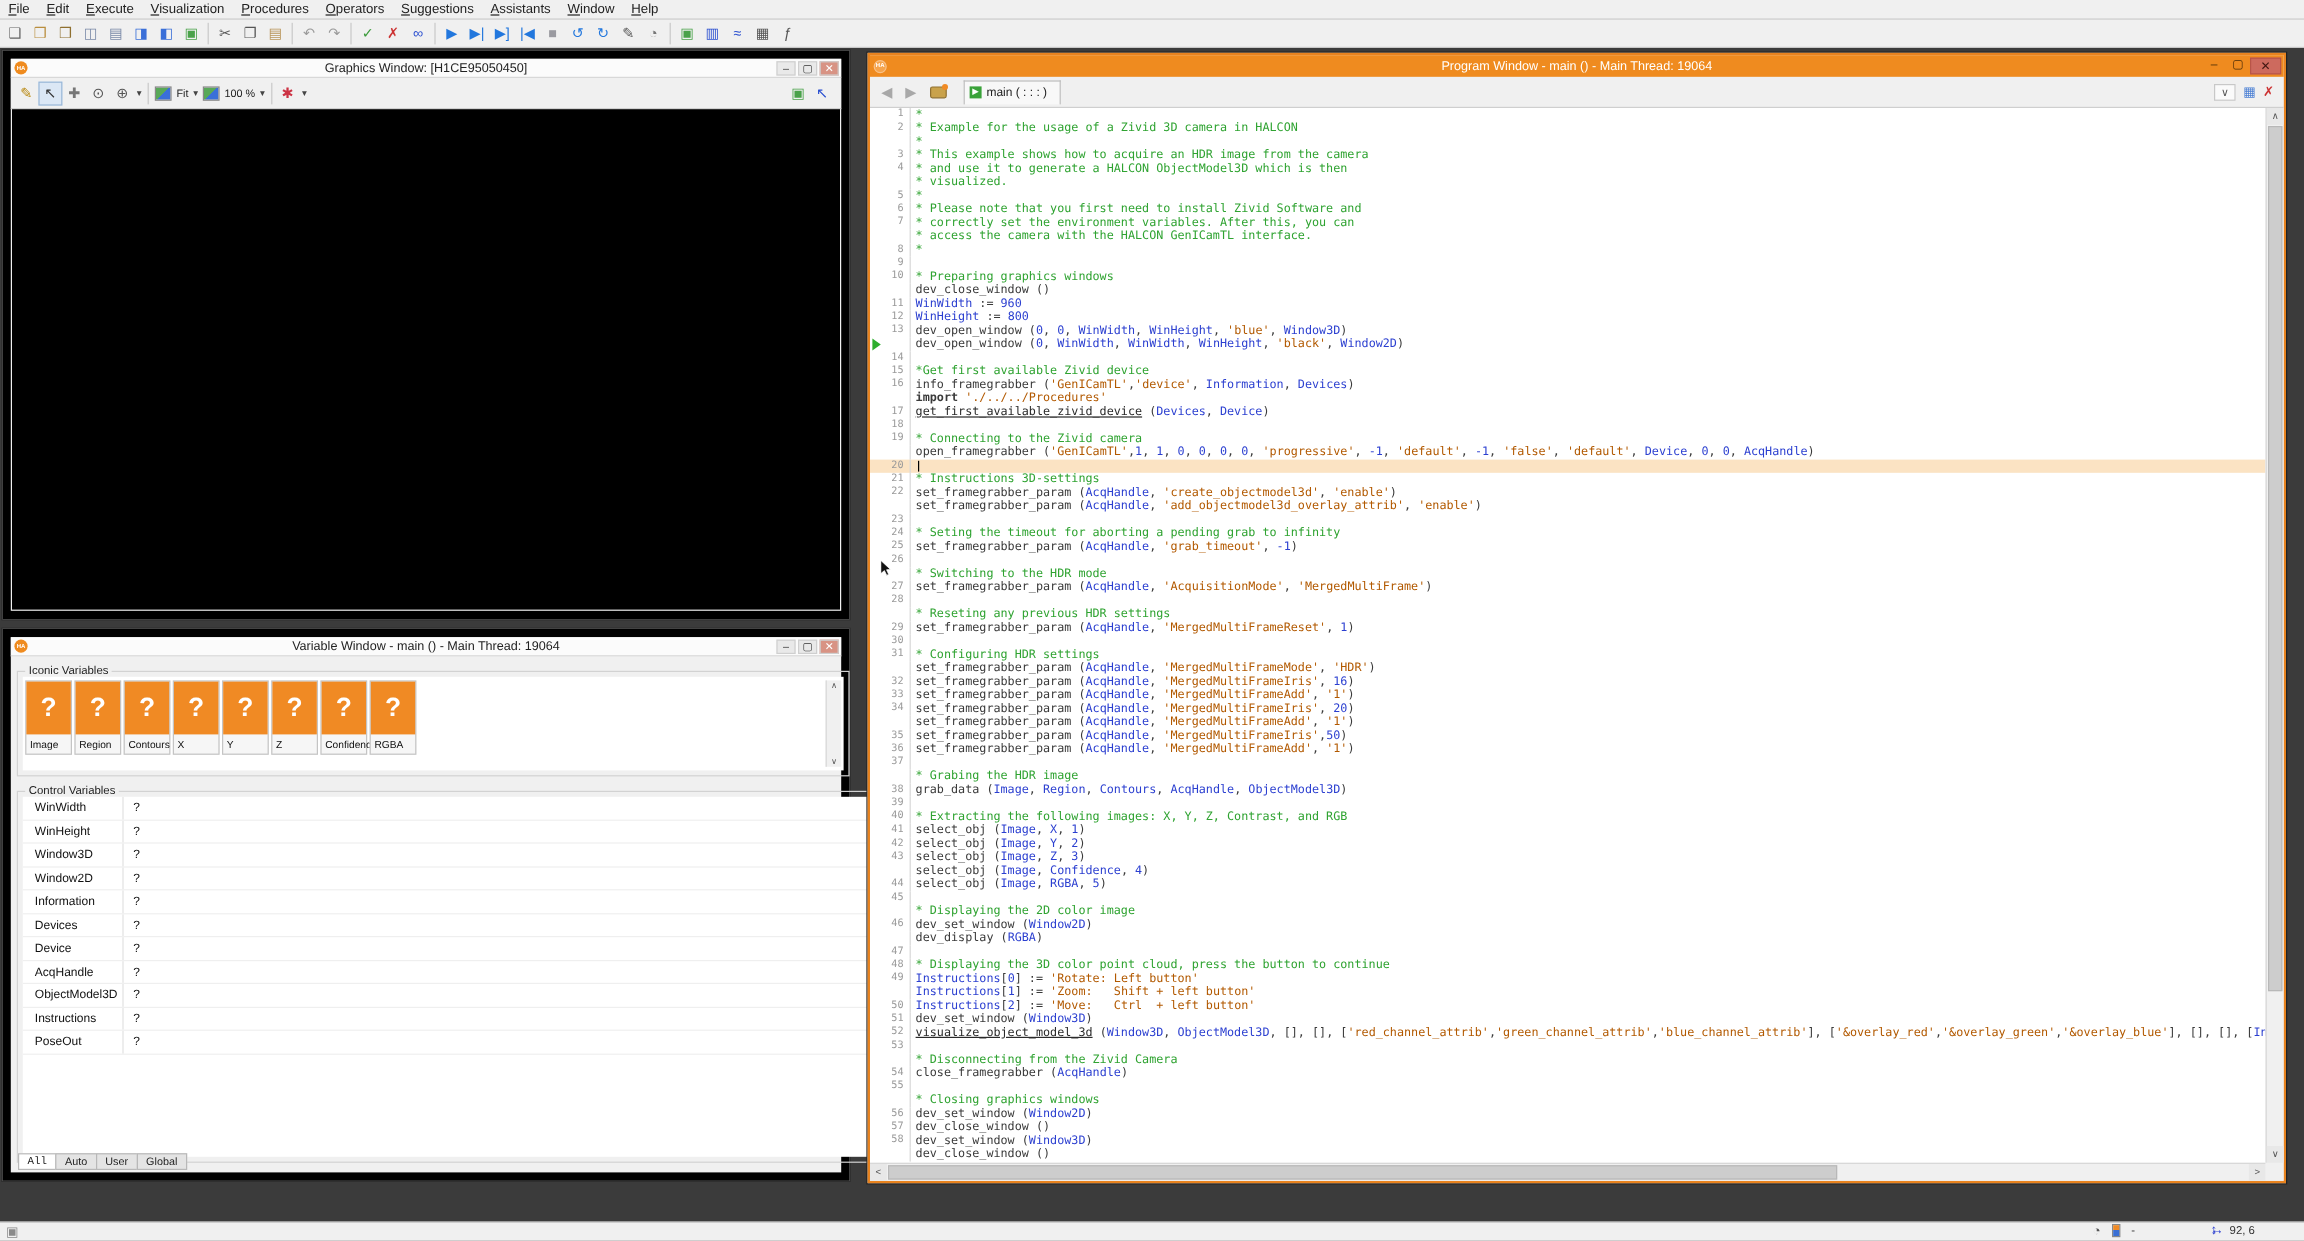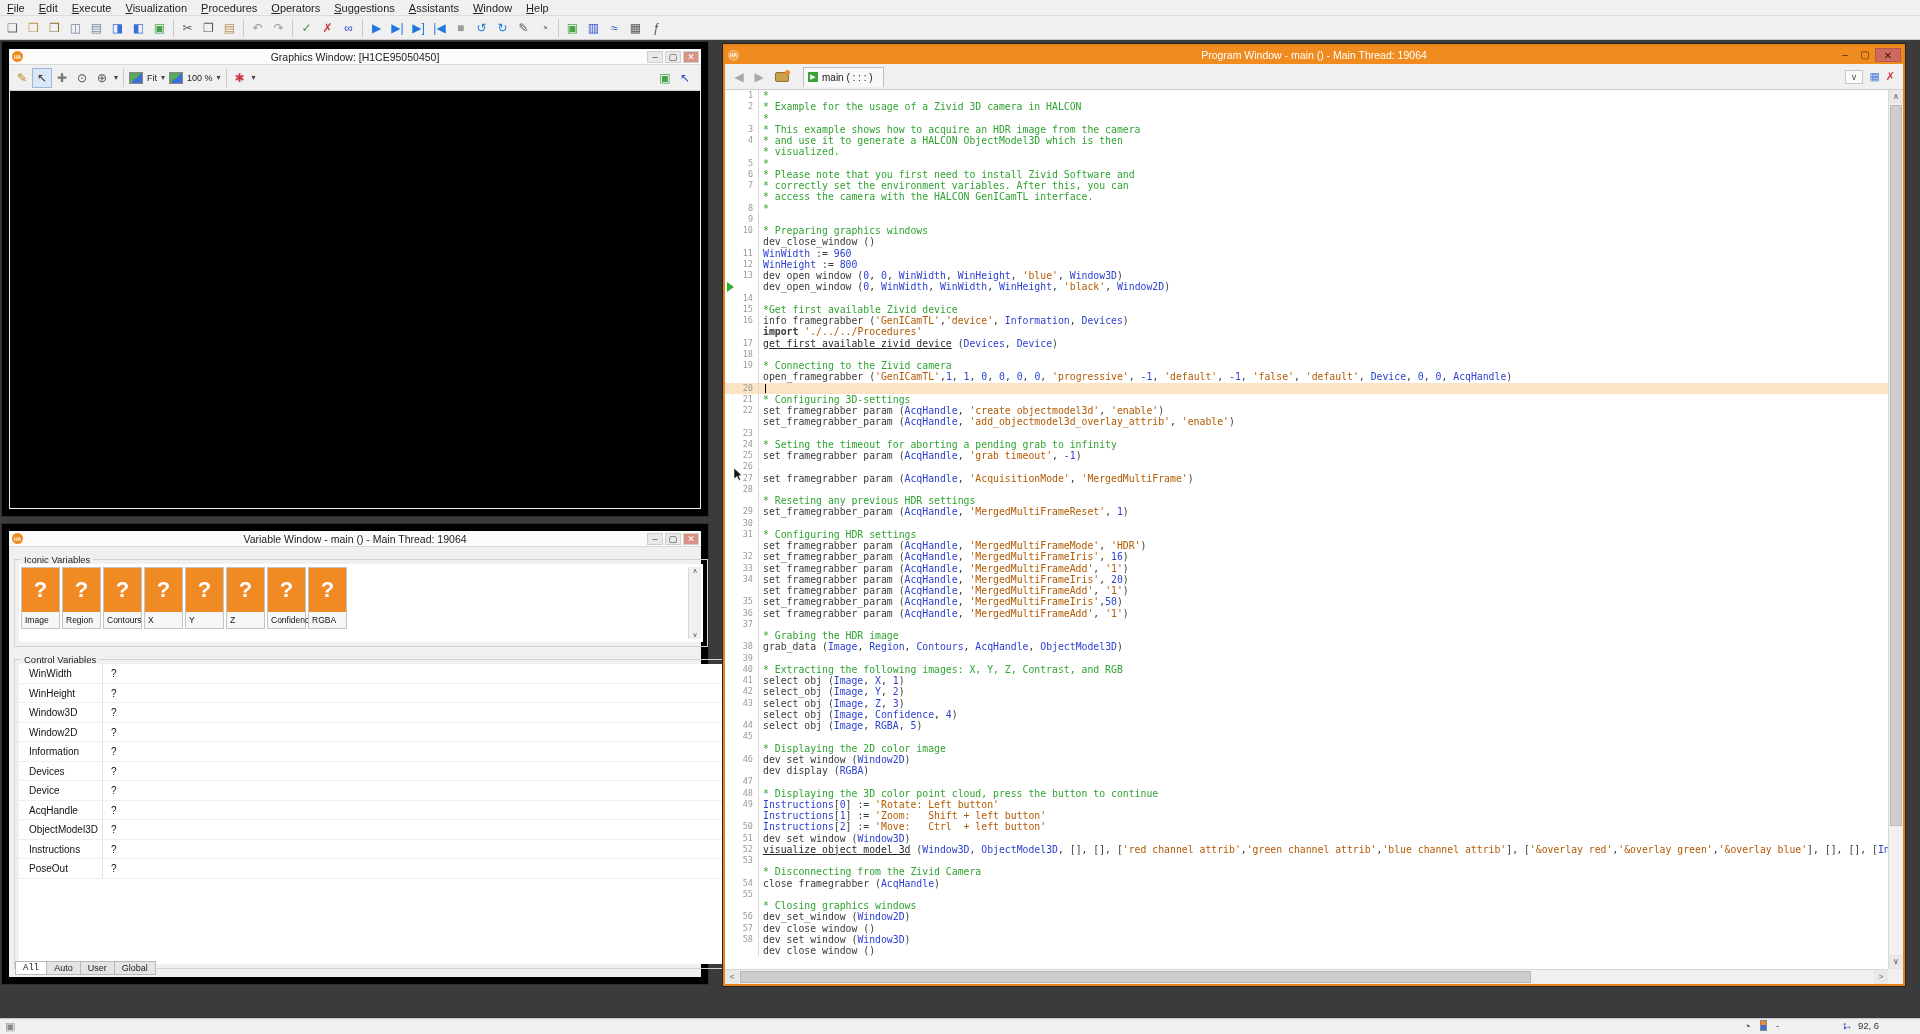--- a/index.html
+++ b/index.html
@@ -387,29 +387,30 @@
       <div class="crow"><span class="gut"></span><span class="ctx">dev_open_window (<span class="tk-v">0</span>, <span class="tk-v">WinWidth</span>, <span class="tk-v">WinWidth</span>, <span class="tk-v">WinHeight</span>, <span class="tk-s">'black'</span>, <span class="tk-v">Window2D</span>)</span><span class="pc-arrow"></span></div>
       <div class="crow"><span class="gut">14</span><span class="ctx"></span></div>
       <div class="crow"><span class="gut">15</span><span class="ctx"><span class="tk-c">*Get first available Zivid device</span></span></div>
       <div class="crow"><span class="gut">16</span><span class="ctx">info_framegrabber (<span class="tk-s">'GenICamTL'</span>,<span class="tk-s">'device'</span>, <span class="tk-v">Information</span>, <span class="tk-v">Devices</span>)</span></div>
       <div class="crow"><span class="gut"></span><span class="ctx"><b>import</b> <span class="tk-s">'./../../Procedures'</span></span></div>
       <div class="crow"><span class="gut">17</span><span class="ctx"><span class="tk-p">get_first_available_zivid_device</span> (<span class="tk-v">Devices</span>, <span class="tk-v">Device</span>)</span></div>
       <div class="crow"><span class="gut">18</span><span class="ctx"></span></div>
       <div class="crow"><span class="gut">19</span><span class="ctx"><span class="tk-c">* Connecting to the Zivid camera</span></span></div>
       <div class="crow"><span class="gut"></span><span class="ctx">open_framegrabber (<span class="tk-s">'GenICamTL'</span>,<span class="tk-v">1</span>, <span class="tk-v">1</span>, <span class="tk-v">0</span>, <span class="tk-v">0</span>, <span class="tk-v">0</span>, <span class="tk-v">0</span>, <span class="tk-s">'progressive'</span>, <span class="tk-v">-1</span>, <span class="tk-s">'default'</span>, <span class="tk-v">-1</span>, <span class="tk-s">'false'</span>, <span class="tk-s">'default'</span>, <span class="tk-v">Device</span>, <span class="tk-v">0</span>, <span class="tk-v">0</span>, <span class="tk-v">AcqHandle</span>)</span></div>
       <div class="crow caret-row"><span class="gut">20</span><span class="ctx"></span></div>
-      <div class="crow"><span class="gut">21</span><span class="ctx"><span class="tk-c">* Configuring 3D-settings</span></span></div>
+      <div class="crow"><span class="gut">21</span><span class="ctx"><span class="tk-c">* Instructions 3D-settings</span></span></div>
       <div class="crow"><span class="gut">22</span><span class="ctx">set_framegrabber_param (<span class="tk-v">AcqHandle</span>, <span class="tk-s">'create_objectmodel3d'</span>, <span class="tk-s">'enable'</span>)</span></div>
       <div class="crow"><span class="gut"></span><span class="ctx">set_framegrabber_param (<span class="tk-v">AcqHandle</span>, <span class="tk-s">'add_objectmodel3d_overlay_attrib'</span>, <span class="tk-s">'enable'</span>)</span></div>
       <div class="crow"><span class="gut">23</span><span class="ctx"></span></div>
       <div class="crow"><span class="gut">24</span><span class="ctx"><span class="tk-c">* Seting the timeout for aborting a pending grab to infinity</span></span></div>
       <div class="crow"><span class="gut">25</span><span class="ctx">set_framegrabber_param (<span class="tk-v">AcqHandle</span>, <span class="tk-s">'grab_timeout'</span>, <span class="tk-v">-1</span>)</span></div>
       <div class="crow"><span class="gut">26</span><span class="ctx"></span><span class="mouse-cursor"><svg width="9" height="13" viewBox="0 0 9 13">
             <polygon points="0,0 0,11 3,8.5 5,12.5 6.5,11.5 4.8,7.8 8,7.5" fill="#111" stroke="#fff" stroke-width="0.6"></polygon>
           </svg></span></div>
+      <div class="crow"><span class="gut"></span><span class="ctx"><span class="tk-c">* Switching to the HDR mode</span></span></div>
       <div class="crow"><span class="gut">27</span><span class="ctx">set_framegrabber_param (<span class="tk-v">AcqHandle</span>, <span class="tk-s">'AcquisitionMode'</span>, <span class="tk-s">'MergedMultiFrame'</span>)</span></div>
       <div class="crow"><span class="gut">28</span><span class="ctx"></span></div>
       <div class="crow"><span class="gut"></span><span class="ctx"><span class="tk-c">* Reseting any previous HDR settings</span></span></div>
       <div class="crow"><span class="gut">29</span><span class="ctx">set_framegrabber_param (<span class="tk-v">AcqHandle</span>, <span class="tk-s">'MergedMultiFrameReset'</span>, <span class="tk-v">1</span>)</span></div>
       <div class="crow"><span class="gut">30</span><span class="ctx"></span></div>
       <div class="crow"><span class="gut">31</span><span class="ctx"><span class="tk-c">* Configuring HDR settings</span></span></div>
       <div class="crow"><span class="gut"></span><span class="ctx">set_framegrabber_param (<span class="tk-v">AcqHandle</span>, <span class="tk-s">'MergedMultiFrameMode'</span>, <span class="tk-s">'HDR'</span>)</span></div>
       <div class="crow"><span class="gut">32</span><span class="ctx">set_framegrabber_param (<span class="tk-v">AcqHandle</span>, <span class="tk-s">'MergedMultiFrameIris'</span>, <span class="tk-v">16</span>)</span></div>
       <div class="crow"><span class="gut">33</span><span class="ctx">set_framegrabber_param (<span class="tk-v">AcqHandle</span>, <span class="tk-s">'MergedMultiFrameAdd'</span>, <span class="tk-s">'1'</span>)</span></div>
       <div class="crow"><span class="gut">34</span><span class="ctx">set_framegrabber_param (<span class="tk-v">AcqHandle</span>, <span class="tk-s">'MergedMultiFrameIris'</span>, <span class="tk-v">20</span>)</span></div>

